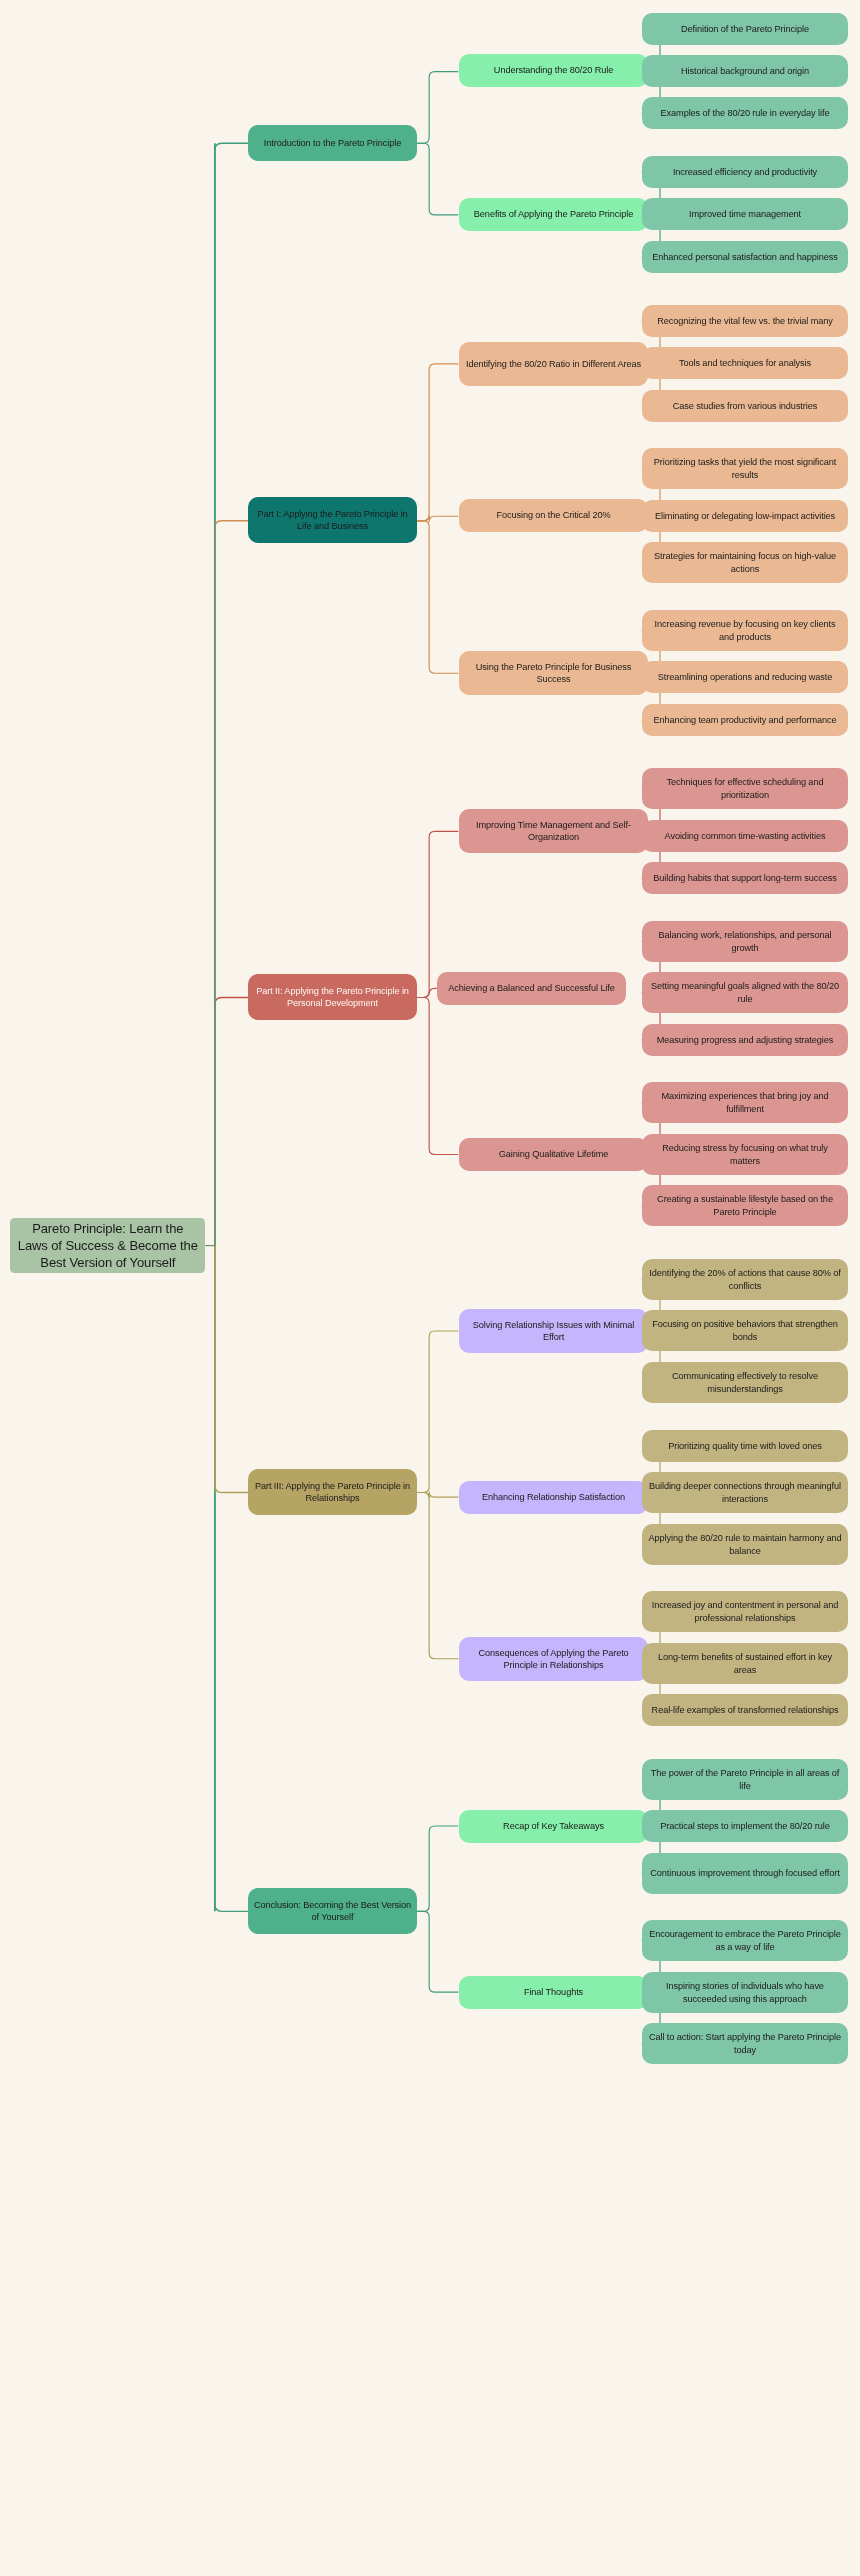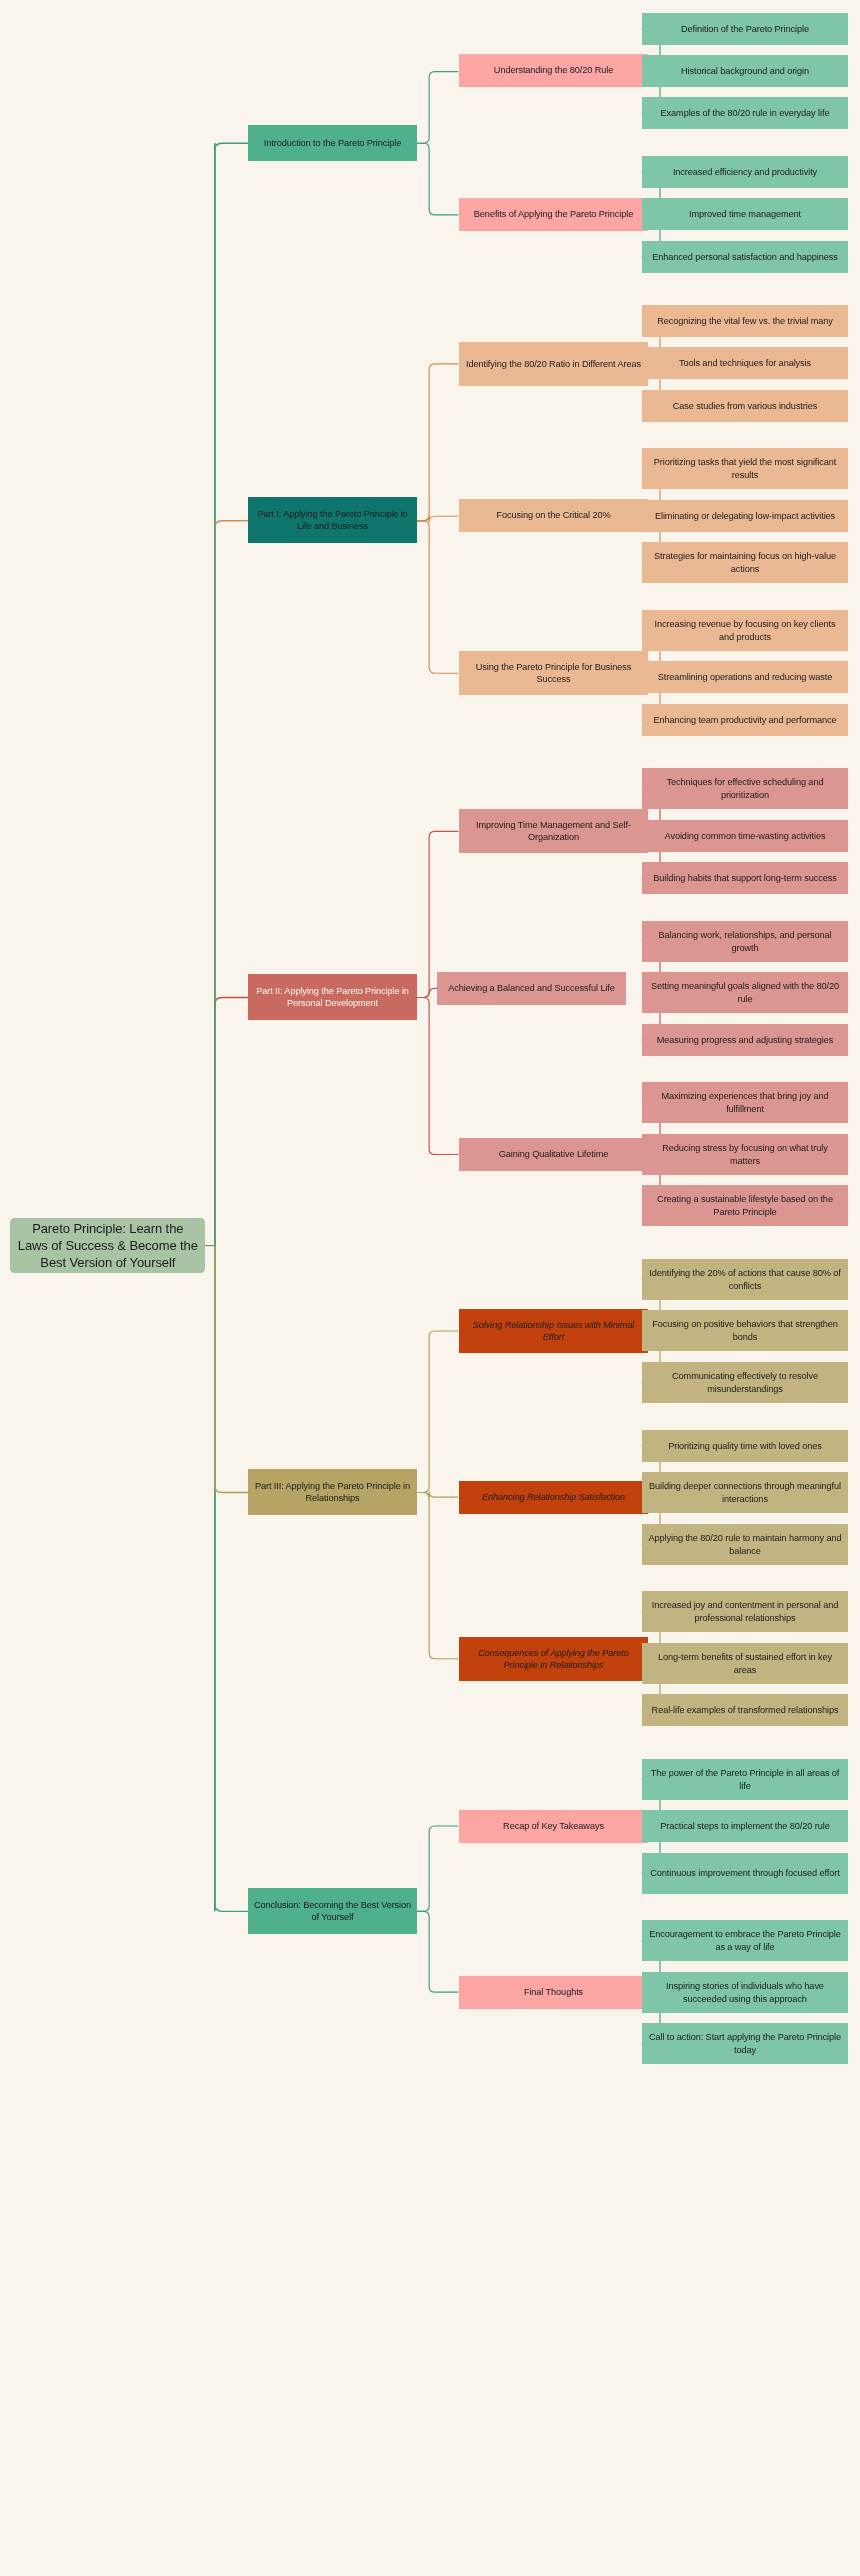--- a/index.html
+++ b/index.html
@@ -8,46 +8,46 @@
     background:#f9f4ec;
     font-family:"Liberation Sans", sans-serif;
     position:relative;
     overflow:hidden;
   }
   #mindmap{position:absolute;inset:0;}
   svg.edges{position:absolute;left:0;top:0;width:860px;height:2576px;pointer-events:none;}
   .node{
     position:absolute;
     box-sizing:border-box;
-    border-radius:0;
+    border-radius:10px;
     display:flex;align-items:center;justify-content:center;
     text-align:center;
     color:#1b1b1b;
     line-height:1.32;
     padding:3.4px 5.7px;
     letter-spacing:-0.1px;
   }
   .node.root{
     background:#a9c3a5;
     font-size:13px;
     border-radius:4.6px;
   }
 
   
   .g1{background:#4fb08c;}
-  .g2{background:#fca5a5;}
+  .g2{background:#86efac;}
   .g3{background:#7fc5a7;}
   .o1{background:#0f766e;}
   .o2{background:#eab993;}
   .o3{background:#eab993;}
   .r1{background:#c96a61;color:#fdf7f2;}
   .r2{background:#dc9691;}
   .r3{background:#dc9691;}
   .t1{background:#b5a463;}
-  .t2{background:#c2410c;font-style:italic;}
+  .t2{background:#c4b5fd;}
   .t3{background:#c2b481;}
 </style>
 </head>
 <body>
 
 <div id="mindmap">
   <svg class="edges" id="edge-layer" viewBox="0 0 1501 4494" width="860" height="2576">
       <path d="M 375 2604 L 375 3335" stroke="#3f9c7c" stroke-width="3" fill="none"></path>
       <path d="M 375 1740 L 375 2604" stroke="#b09f57" stroke-width="3" fill="none"></path>
       <path d="M 375 908 L 375 1740" stroke="#d18d52" stroke-width="3" fill="none"></path>

